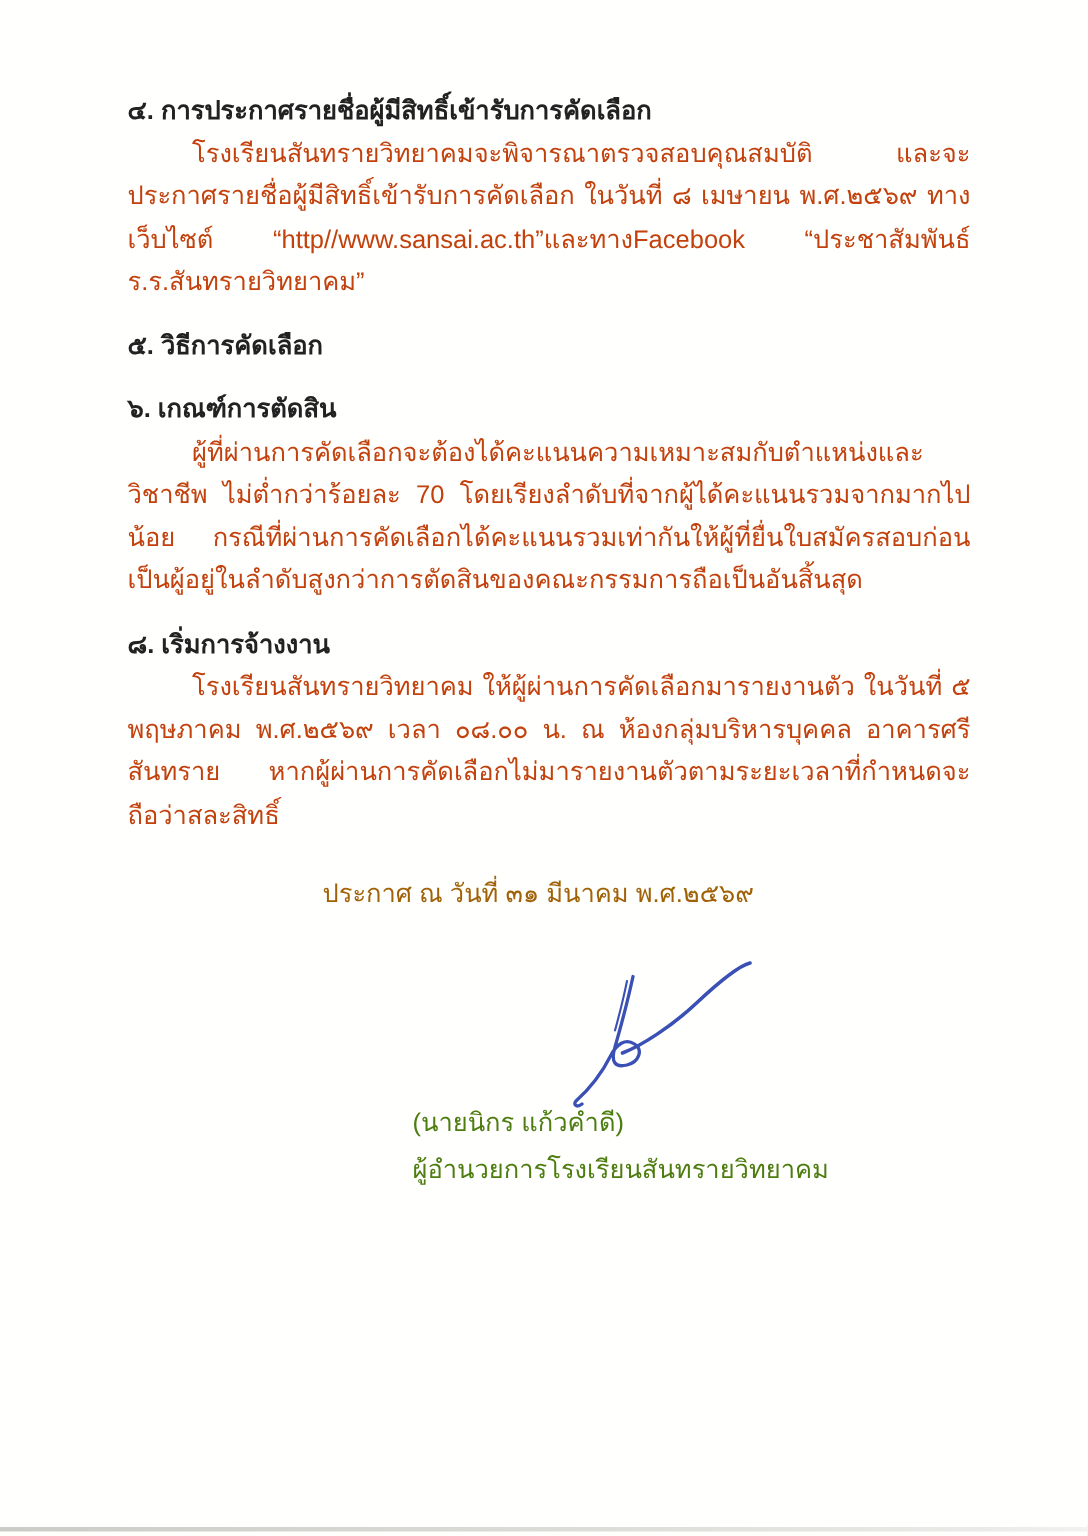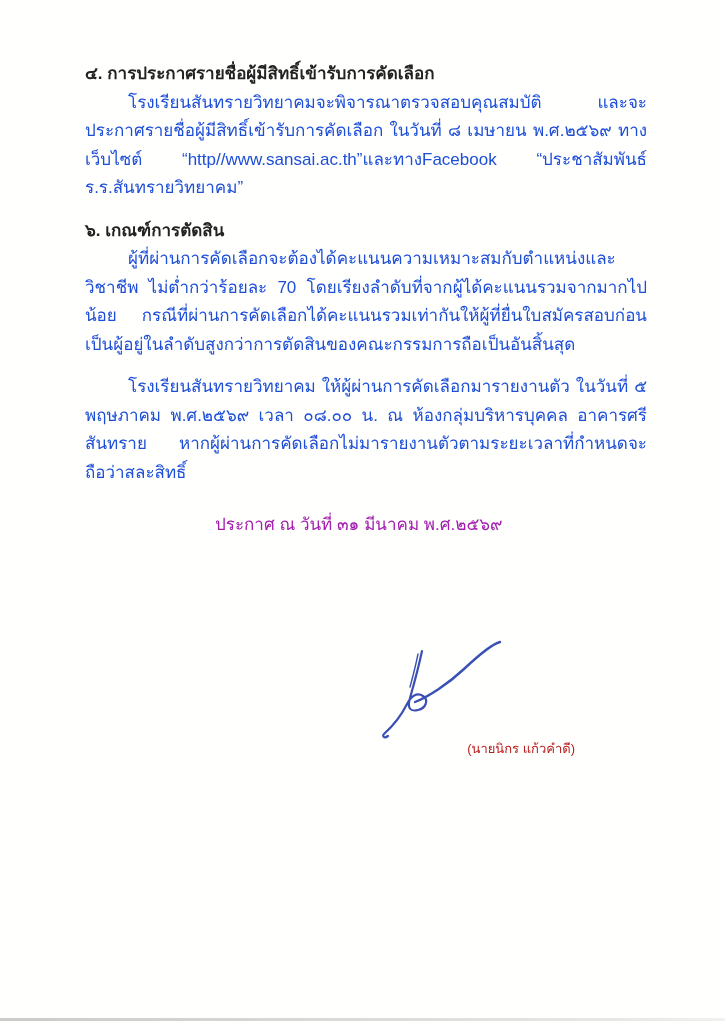--- a/index.html
+++ b/index.html
@@ -28,42 +28,42 @@
   .section { margin: 0 0 14px 0; }
   .section-heading {
     font-weight: bold;
     margin: 0;
     color: #222222;
   }
   .section-body {
     margin: 0;
     text-indent: 43px;
     text-align: justify;
-    color: #1d4ed8;
+    color: #c2410c;
   }
   .issued-line {
     margin: 24px 0 0 130px;
-    color: #a21caf;
+    color: #a16207;
   }
   .signature-wrap {
     position: absolute;
     left: 372px;
     top: 632px;
     width: 175px;
     height: 112px;
   }
   .sign-block {
     position: absolute;
     left: 275px;
     top: 733px;
     width: 300px;
-    text-align: right;
-    font-size: 13px;
+    text-align: left;
+    font-size: 17px;
     line-height: 31px;
-    color: #b91c1c;
+    color: #4d7c0f;
   }
   .bottom-edge {
     position: absolute;
     left: 0;
     bottom: 3px;
     width: 100%;
     height: 3px;
     background: linear-gradient(to right, #c2c2be, #d6d6d2 55%, #e6e6e3 90%, #efefec);
     opacity: 0.85;
   }
@@ -74,43 +74,46 @@
 <div class="page">
 
   <div class="content">
 
     <div class="section">
       <p class="section-heading">๔. การประกาศรายชื่อผู้มีสิทธิ์เข้ารับการคัดเลือก</p>
       <p class="section-body">โรงเรียนสันทรายวิทยาคมจะพิจารณาตรวจสอบคุณสมบัติ และจะประกาศรายชื่อผู้มีสิทธิ์เข้ารับการคัดเลือก ในวันที่ ๘ เมษายน พ.ศ.๒๕๖๙ ทางเว็บไซต์ “http//www.sansai.ac.th”และทางFacebook “ประชาสัมพันธ์ร.ร.สันทรายวิทยาคม”</p>
     </div>
 
     <div class="section">
+      <p class="section-heading">๕. วิธีการคัดเลือก</p>
     </div>
 
     <div class="section">
       <p class="section-heading">๖. เกณฑ์การตัดสิน</p>
       <p class="section-body">ผู้ที่ผ่านการคัดเลือกจะต้องได้คะแนนความเหมาะสมกับตำแหน่งและวิชาชีพ ไม่ต่ำกว่าร้อยละ 70 โดยเรียงลำดับที่จากผู้ได้คะแนนรวมจากมากไปน้อย กรณีที่ผ่านการคัดเลือกได้คะแนนรวมเท่ากันให้ผู้ที่ยื่นใบสมัครสอบก่อนเป็นผู้อยู่ในลำดับสูงกว่าการตัดสินของคณะกรรมการถือเป็นอันสิ้นสุด</p>
     </div>
 
 
     <div class="section">
+      <p class="section-heading">๘. เริ่มการจ้างงาน</p>
       <p class="section-body">โรงเรียนสันทรายวิทยาคม ให้ผู้ผ่านการคัดเลือกมารายงานตัว ในวันที่ ๕ พฤษภาคม พ.ศ.๒๕๖๙ เวลา ๐๘.๐๐ น. ณ ห้องกลุ่มบริหารบุคคล อาคารศรีสันทราย หากผู้ผ่านการคัดเลือกไม่มารายงานตัวตามระยะเวลาที่กำหนดจะถือว่าสละสิทธิ์</p>
     </div>
 
     <p class="issued-line">ประกาศ ณ วันที่ ๓๑ มีนาคม พ.ศ.๒๕๖๙</p>
 
   </div>
 
   <div class="signature-wrap">
     <svg width="175" height="112" viewBox="0 0 175 112">
       <path d="M128,10 C120,12 108,22 92,37 C76,52 56,65 43,70" fill="none" stroke="#3a50b5" stroke-width="2.4" stroke-linecap="round"></path>
       <path d="M50,19 C47,33 42,52 38,66 C35,76 38,80 46,78 C54,76 57,68 51,64 C45,60 39,64 35,72 C30,82 22,93 12,102 C10,104 12,107 16,104" fill="none" stroke="#3a50b5" stroke-width="2.2" stroke-linecap="round"></path>
       <path d="M46,22 C44,32 41,44 38,55" fill="none" stroke="#3a50b5" stroke-width="1.4" stroke-linecap="round"></path>
     </svg>
   </div>
 
   <div class="sign-block">
     <div>(นายนิกร  แก้วคำดี)</div>
+    <div>ผู้อำนวยการโรงเรียนสันทรายวิทยาคม</div>
   </div>
 
   <div class="bottom-edge"></div>
 
 </div>
 
 </body></html>

